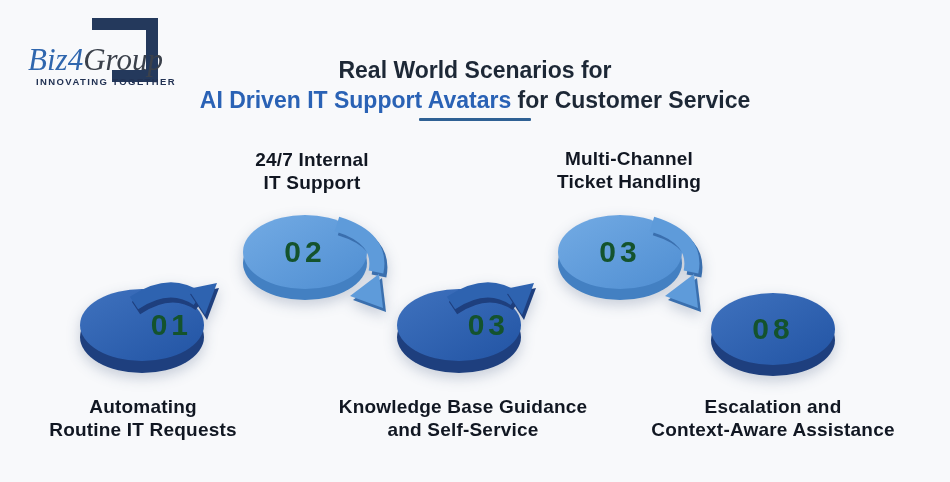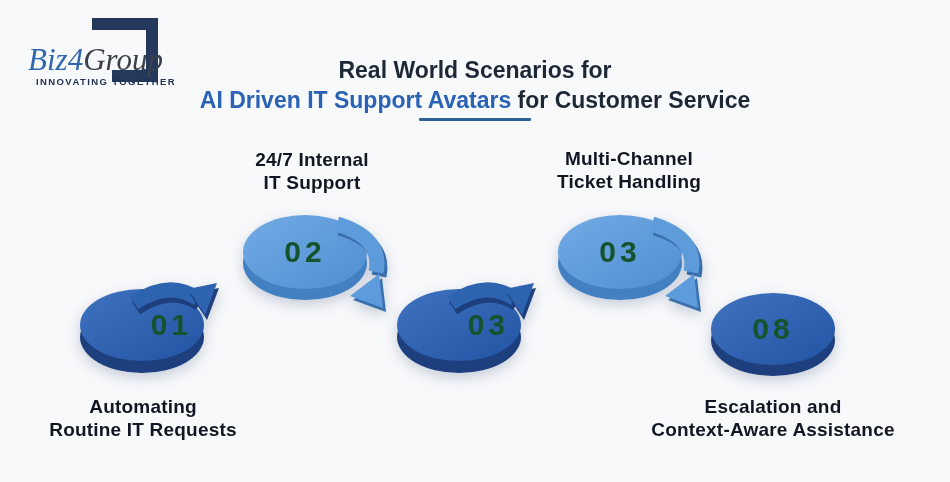--- a/index.html
+++ b/index.html
@@ -148,20 +148,24 @@
   </div>
 
   <div class="step-label" style="left:143px;top:396px;">
     <div>Automating</div>
     <div>Routine IT Requests</div>
   </div>
   <div class="step-label" style="left:312px;top:149px;">
     <div>24/7 Internal</div>
     <div>IT Support</div>
   </div>
+  <div class="step-label" style="left:463px;top:396px;">
+    <div>Knowledge Base Guidance</div>
+    <div>and Self-Service</div>
+  </div>
   <div class="step-label" style="left:629px;top:148px;">
     <div>Multi-Channel</div>
     <div>Ticket Handling</div>
   </div>
   <div class="step-label" style="left:773px;top:396px;">
     <div>Escalation and</div>
     <div>Context-Aware Assistance</div>
   </div>
 
 </div>

